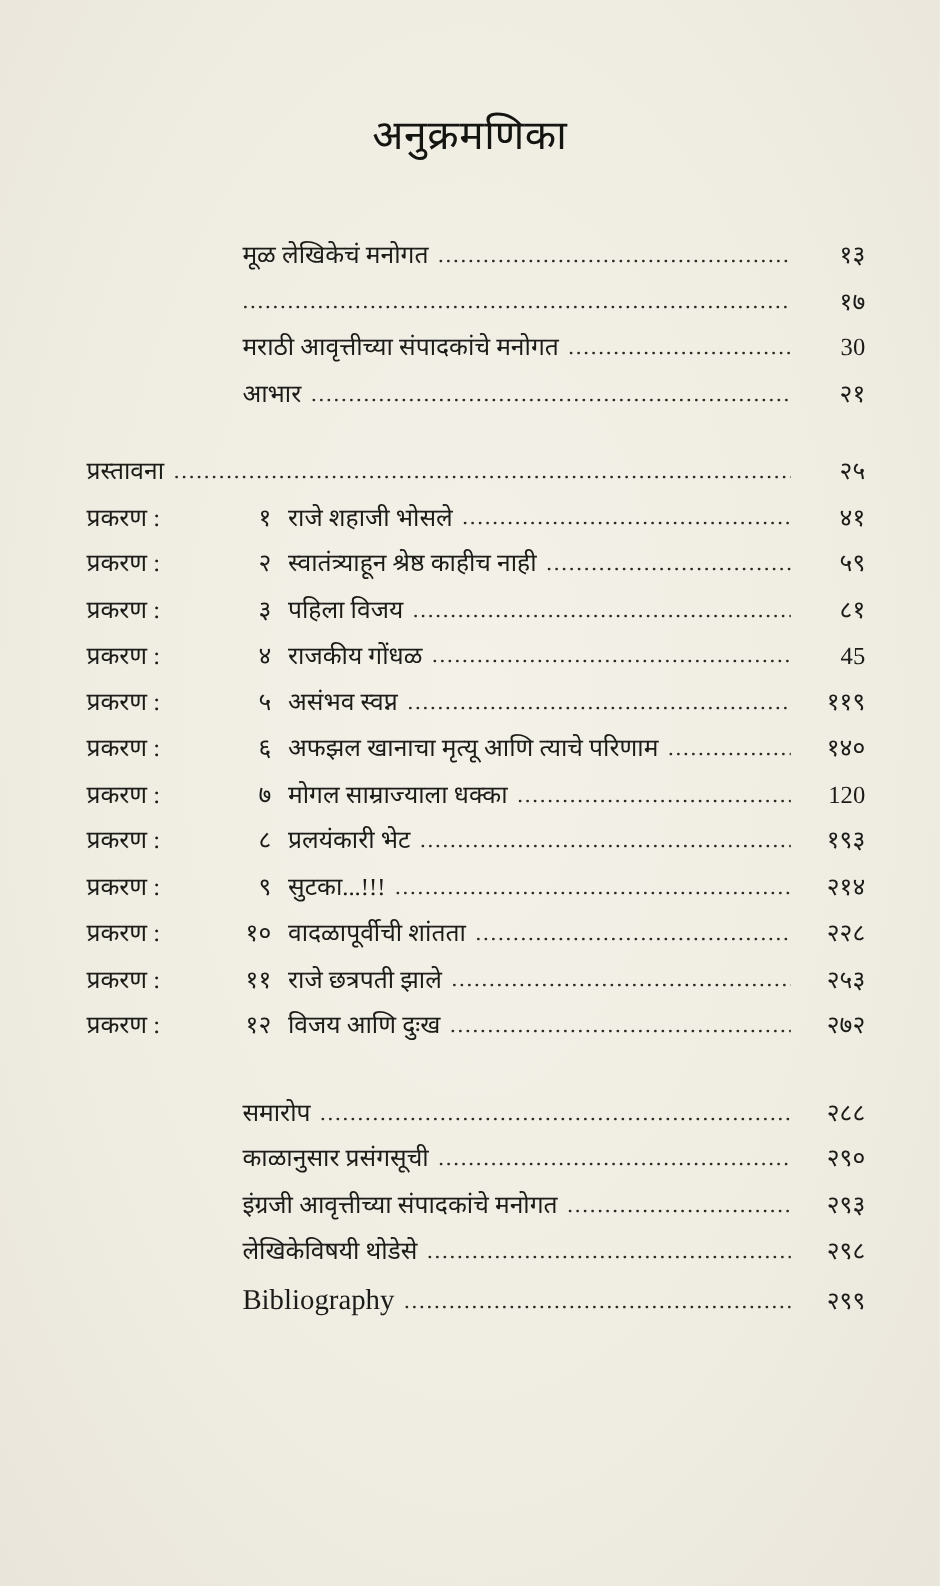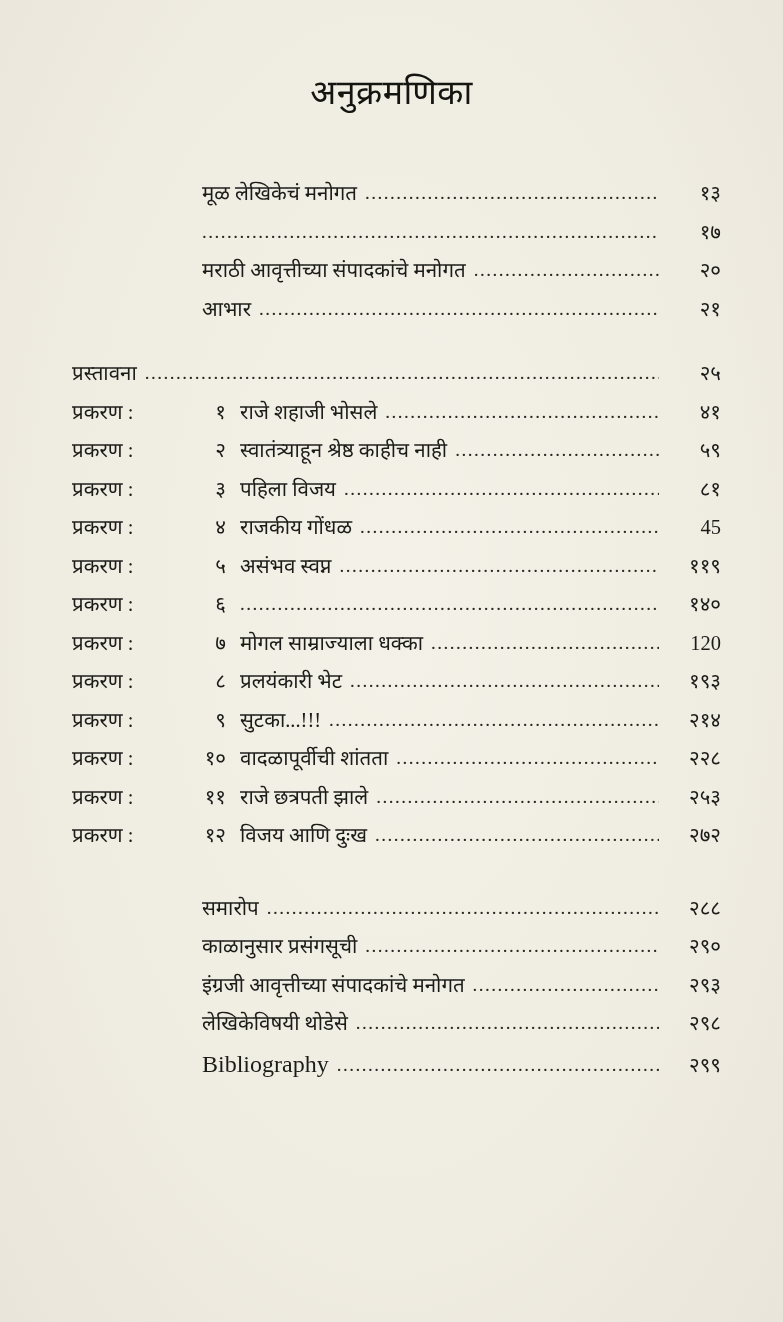--- a/index.html
+++ b/index.html
@@ -17,21 +17,21 @@
   }
   .page {
     position: absolute;
     inset: 0;
     background: radial-gradient(ellipse at 50% 45%, #f4f1e8 0%, #efece2 62%, #e9e5da 100%);
   }
   .title {
     text-align: center;
     font-size: 34px;
     letter-spacing: 0.5px;
-    margin-top: 68px;
+    margin-top: 88px;
     font-weight: 400;
     color: #141410;
   }
   .toc {
     margin-top: 60px;
     padding: 0 62px 0 72px;
   }
   .group {
     margin-bottom: 0;
   }
@@ -102,21 +102,21 @@
         <span class="dots">.......................................................................................................</span>
         <span class="pageno">१३</span>
       </div>
       <div class="row indent">
         <span class="dots">.......................................................................................................</span>
         <span class="pageno">१७</span>
       </div>
       <div class="row indent">
         <span class="text">मराठी आवृत्तीच्या संपादकांचे मनोगत</span>
         <span class="dots">.......................................................................................................</span>
-        <span class="pageno">२०</span>
+        <span class="pageno">30</span>
       </div>
       <div class="row indent">
         <span class="text">आभार</span>
         <span class="dots">.......................................................................................................</span>
         <span class="pageno">२१</span>
       </div>
     </div>
 
     <div class="gap-md"></div>
 
@@ -164,20 +164,21 @@
         <span class="label-chap">प्रकरण :</span>
         <span class="num-chap">५</span>
         <span class="text">असंभव स्वप्न</span>
         <span class="dots">.......................................................................................................</span>
         <span class="pageno">११९</span>
       </div>
 
       <div class="row">
         <span class="label-chap">प्रकरण :</span>
         <span class="num-chap">६</span>
+        <span class="text">अफझल खानाचा मृत्यू आणि त्याचे परिणाम</span>
         <span class="dots">.......................................................................................................</span>
         <span class="pageno">१४०</span>
       </div>
 
       <div class="row">
         <span class="label-chap">प्रकरण :</span>
         <span class="num-chap">७</span>
         <span class="text">मोगल साम्राज्याला धक्का</span>
         <span class="dots">.......................................................................................................</span>
         <span class="pageno">120</span>

